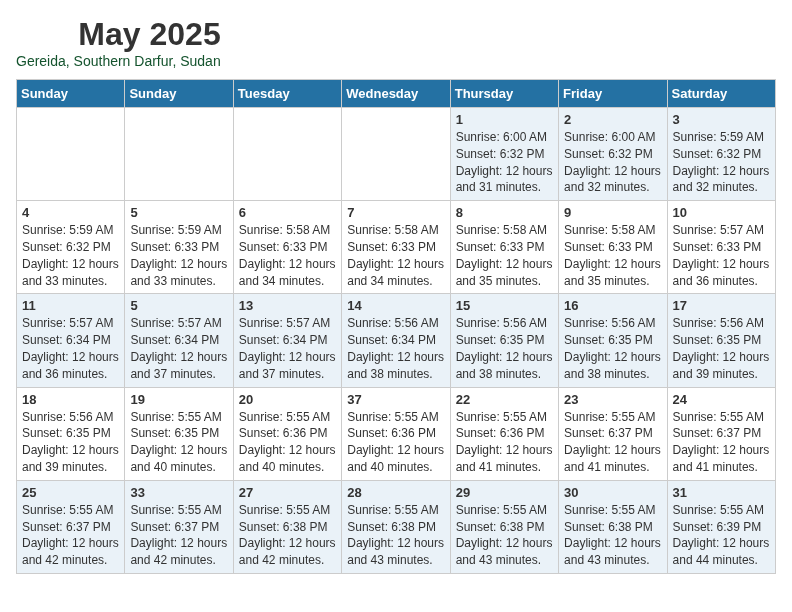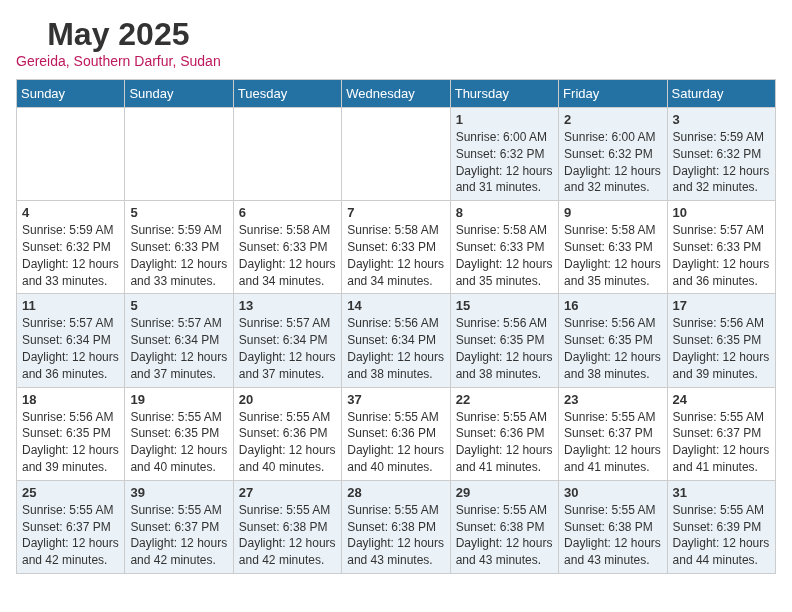--- a/index.html
+++ b/index.html
@@ -40,36 +40,35 @@
       width: 30px;
       height: 28px;
     }
     .title-section {
       text-align: right;
     }
     .month-title {
       font-size: 32px;
       font-weight: bold;
       color: #333;
-      text-align: center;
     }
     .location-title {
       font-size: 14px;
-      color: #be185d;
+      color: #14532d;
     }
     .calendar {
       width: 100%;
       border-collapse: collapse;
       border: 1px solid #ccc;
     }
     .calendar th {
       background-color: #2471a3;
       color: #fff;
       font-size: 13px;
-      font-weight: normal;
+      font-weight: bold;
       padding: 6px 4px;
       text-align: left;
       border: 1px solid #ccc;
     }
     .calendar td {
       vertical-align: top;
       border: 1px solid #ccc;
       padding: 4px 5px;
       width: 107px;
       min-height: 80px;
@@ -307,21 +306,21 @@
       </tr>
       <tr>
         <td>
           <span class="day-number">25</span>
           <div class="day-info" style="white-space: pre-line;">Sunrise: 5:55 AM
 Sunset: 6:37 PM
 Daylight: 12 hours
 and 42 minutes.</div>
         </td>
         <td>
-          <span class="day-number">39</span>
+          <span class="day-number">33</span>
           <div class="day-info" style="white-space: pre-line;">Sunrise: 5:55 AM
 Sunset: 6:37 PM
 Daylight: 12 hours
 and 42 minutes.</div>
         </td>
         <td>
           <span class="day-number">27</span>
           <div class="day-info" style="white-space: pre-line;">Sunrise: 5:55 AM
 Sunset: 6:38 PM
 Daylight: 12 hours

